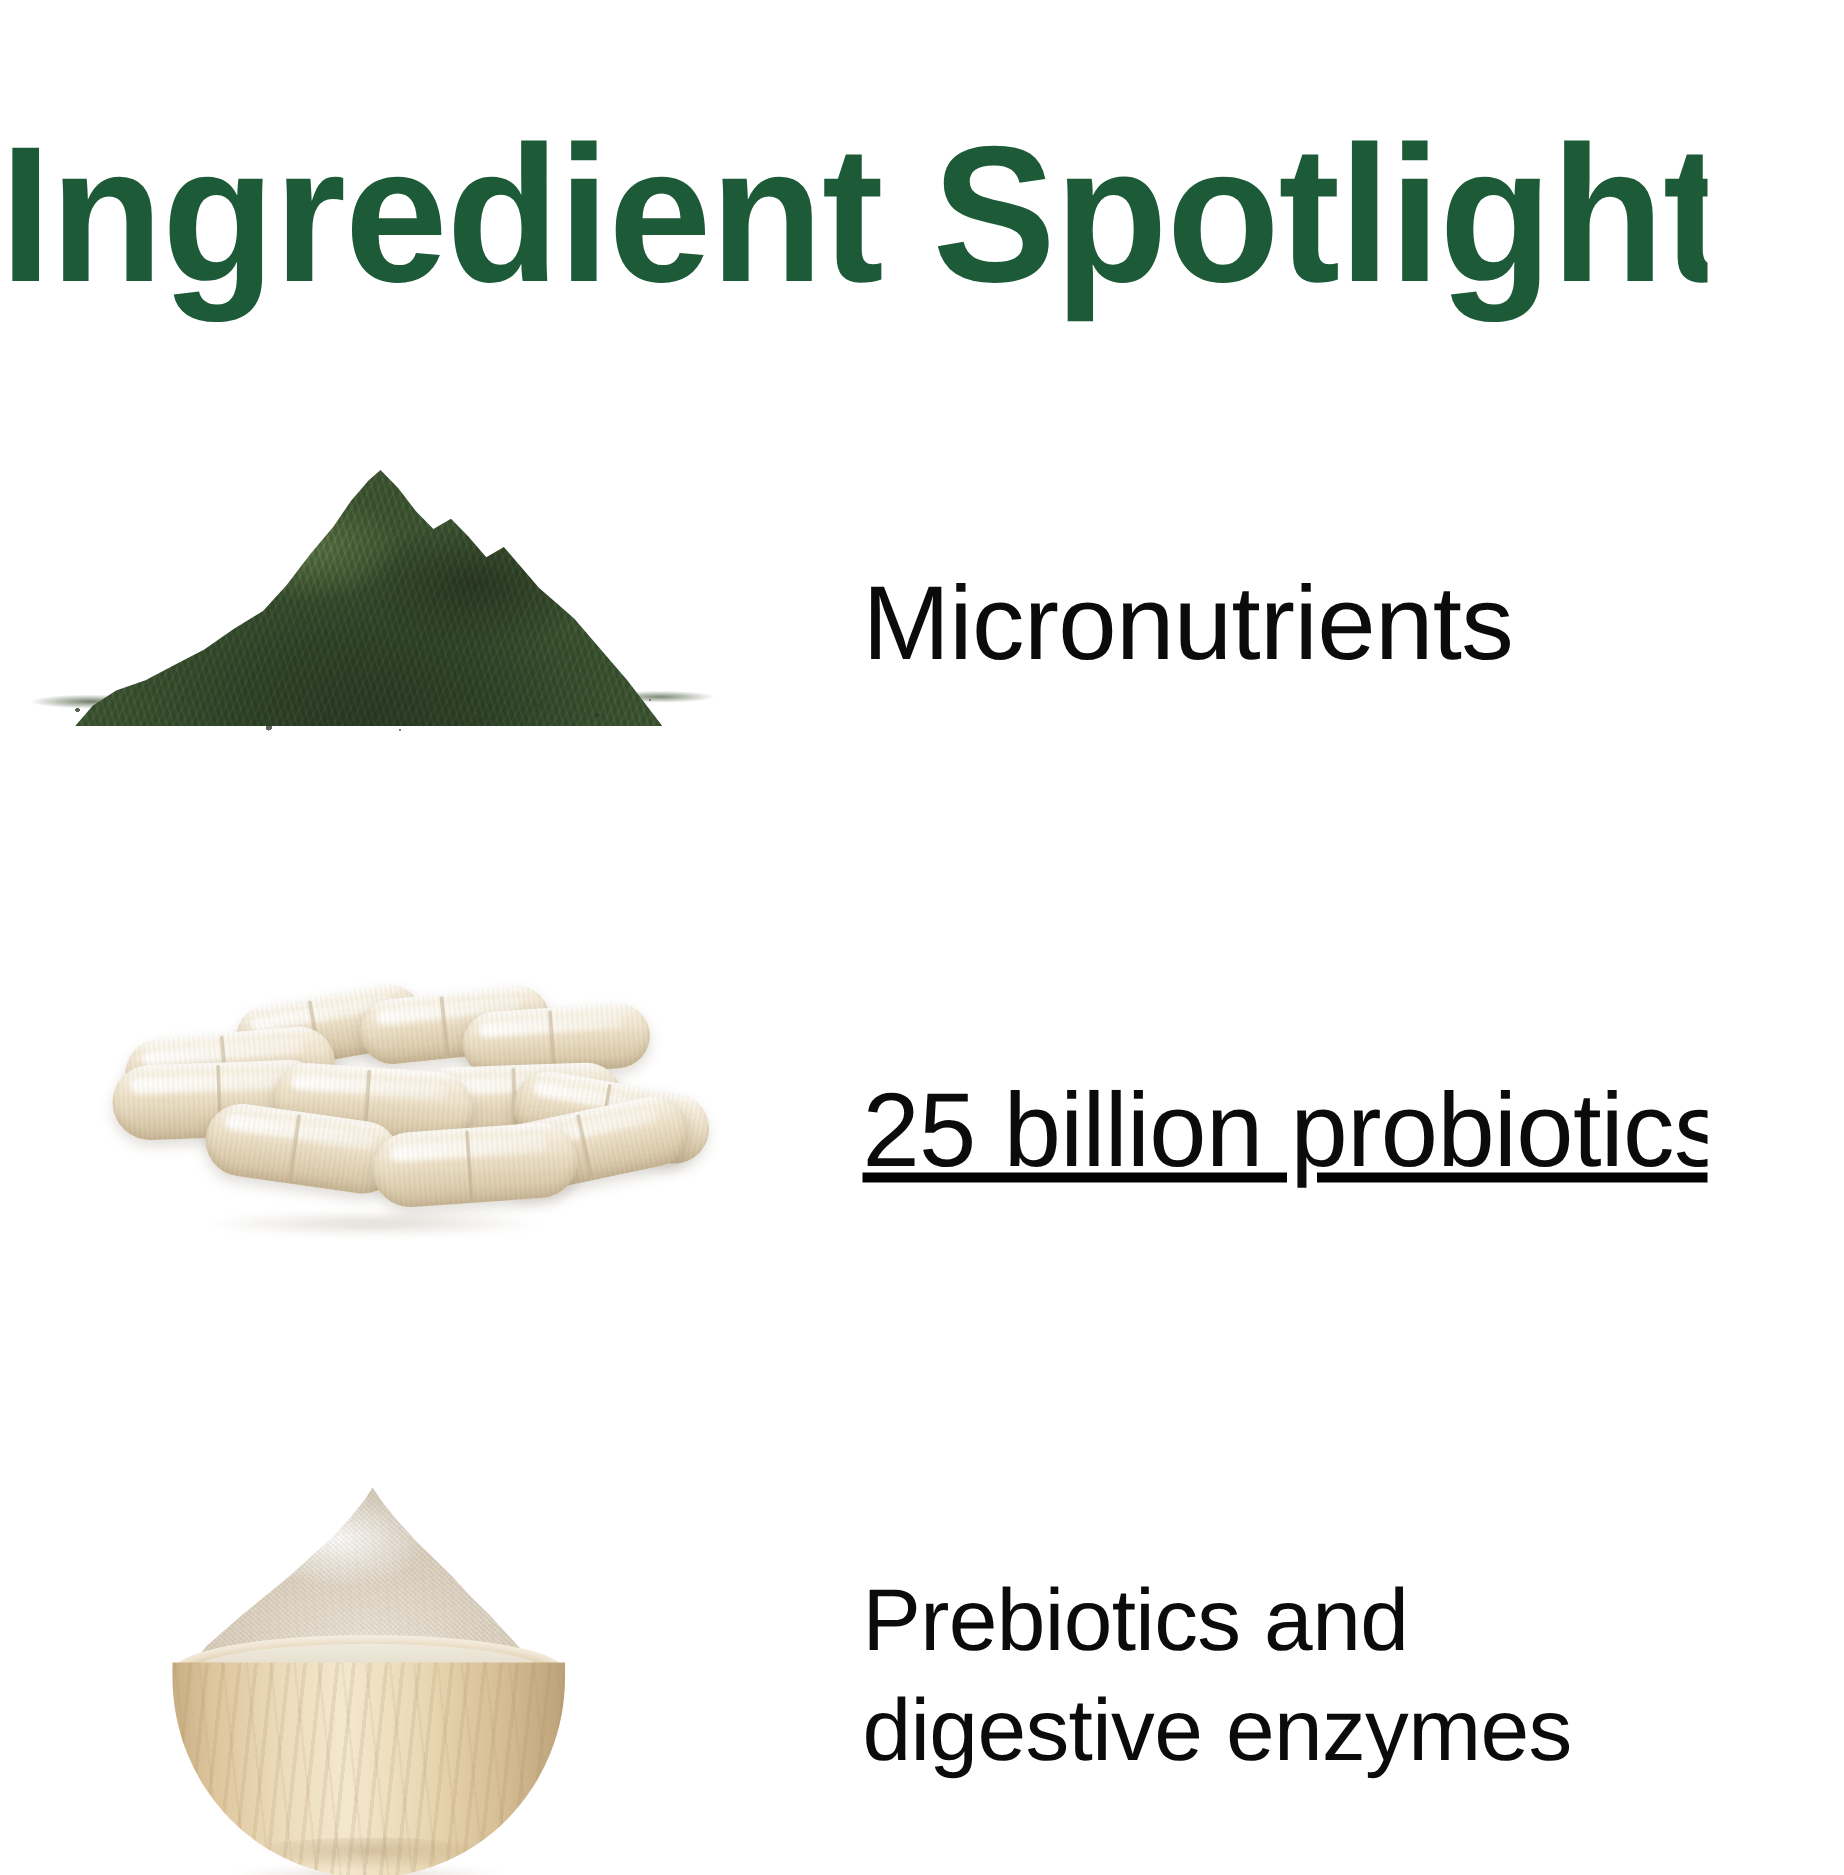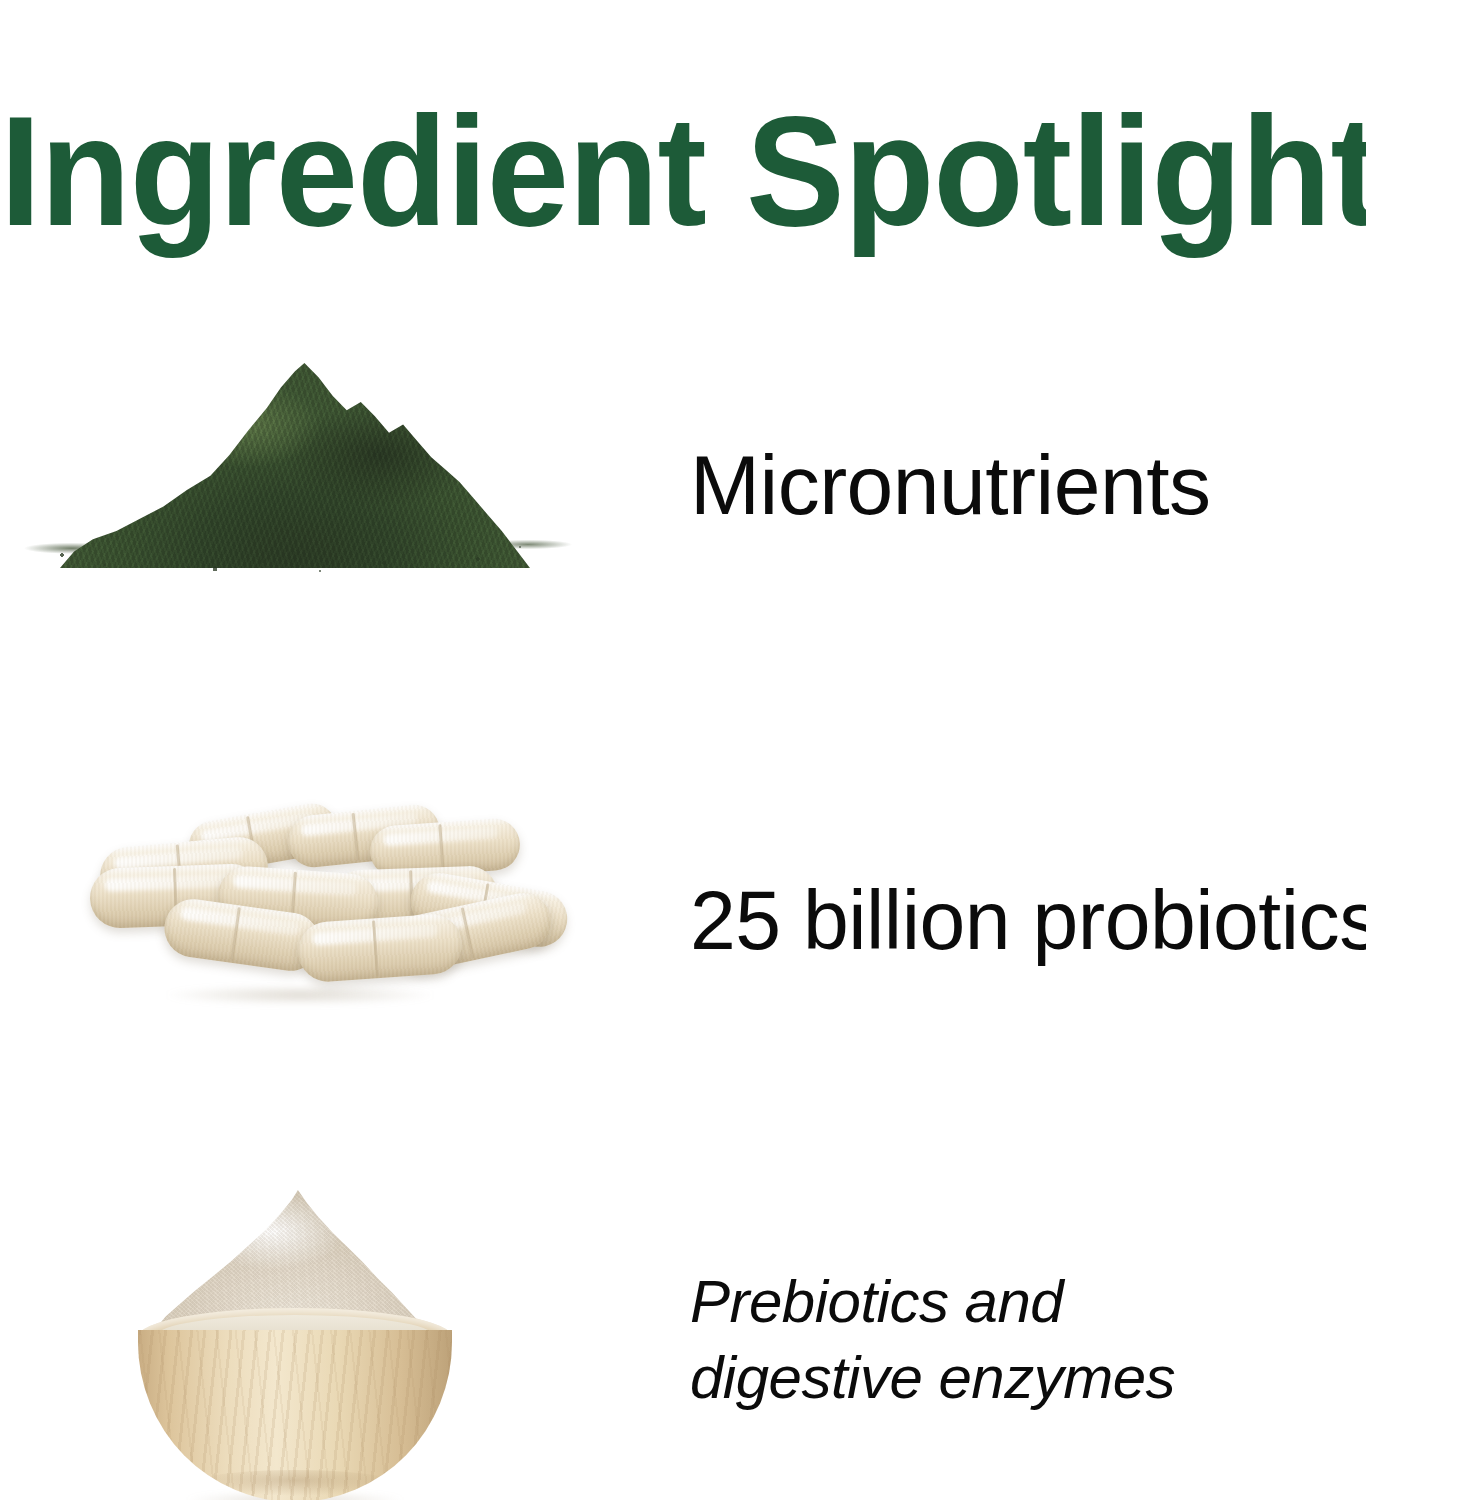--- a/index.html
+++ b/index.html
@@ -37,22 +37,22 @@
 
   
   .spot-row {
     position: absolute;
     left: 0;
     width: 1475px;
     display: flex;
     flex-direction: row;
     align-items: center;
   }
-  #row-0 { top: 335px;  height: 300px; }
-  #row-1 { top: 790px;  height: 260px; }
+  #row-0 { top: 348px;  height: 300px; }
+  #row-1 { top: 774px;  height: 260px; text-decoration: underline; }
   #row-2 { top: 1180px; height: 320px; }
 
   .media-cell {
     position: relative;
     width: 660px;
     height: 100%;
     flex: 0 0 660px;
   }
   .label-cell {
     flex: 1 1 auto;
@@ -62,21 +62,21 @@
   .spot-label {
     font-family: "Liberation Sans", sans-serif;
     font-weight: 400;
     font-size: 84px;
     line-height: 1.22;
     color: #0b0b0b;
     letter-spacing: -0.5px;
     white-space: pre-line;
   }
   #row-1 .spot-label { transform: scaleX(0.98); transform-origin: left center; }
-  #row-2 .spot-label { font-size: 60px; line-height: 1.26; font-style: italic; }
+  #row-2 .spot-label { font-size: 70px; line-height: 1.26; }
 
   
   .powder-scene {
     position: absolute;
     left: 0px;
     top: 20px;
     width: 600px;
     height: 250px;
   }
   .powder-mound {

